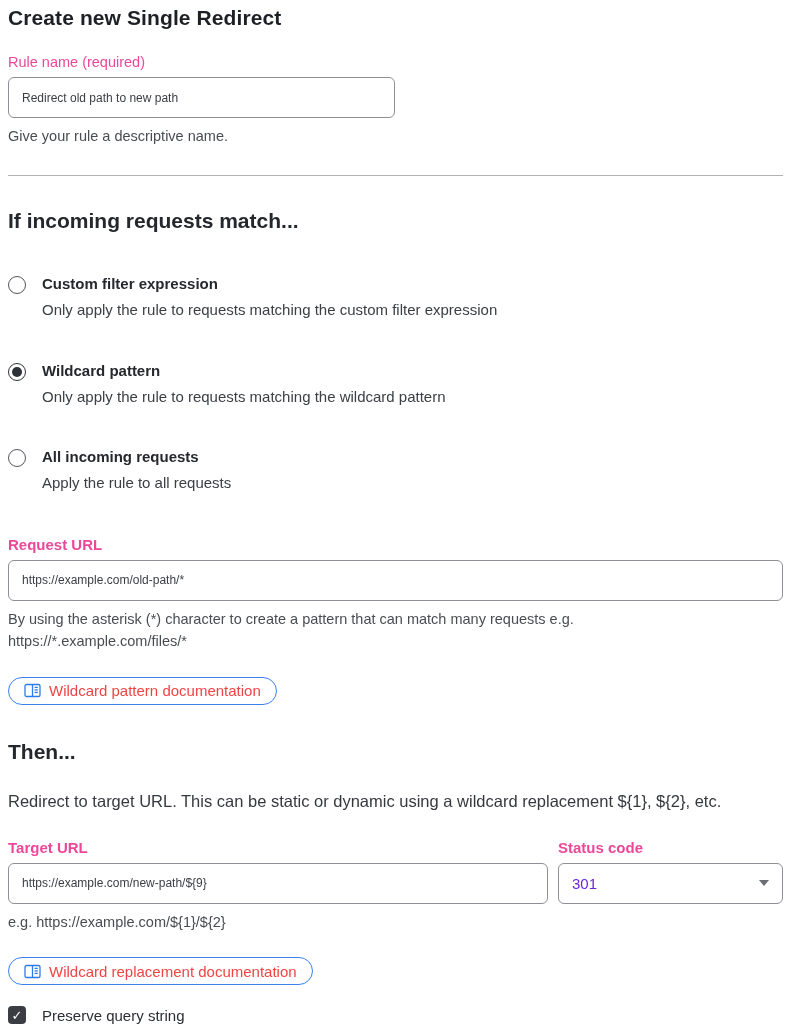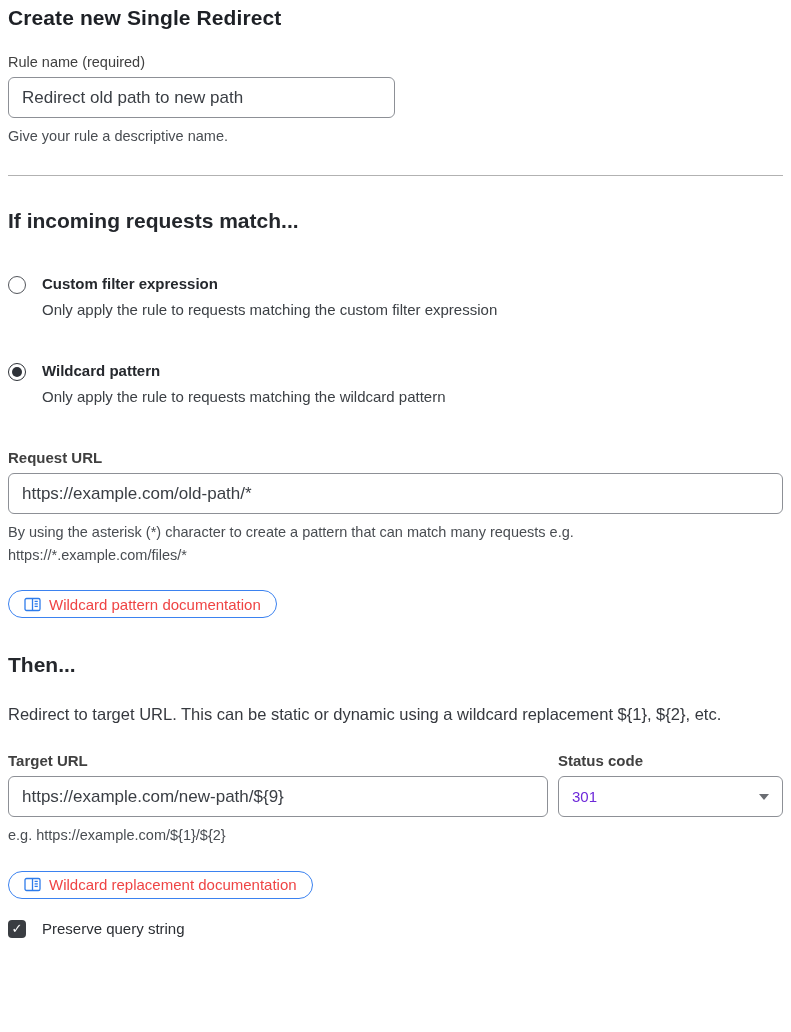--- a/index.html
+++ b/index.html
@@ -15,34 +15,34 @@
   .page-title {
     font-size: 21px;
     font-weight: 700;
     color: #1d2025;
     letter-spacing: 0.1px;
     margin-bottom: 24px;
   }
 
   .field-label {
     font-size: 14.5px;
-    color: #404040;
+    color: #ec4899;
     margin-bottom: 7px;
   }
   .field-label.semibold { font-weight: 700; font-size: 15px; }
 
   .text-input {
     display: flex;
     align-items: center;
     height: 41px;
     border: 1px solid #8d9096;
     border-radius: 6px;
     background: #fff;
     padding: 0 13px;
-    font-size: 17px;
+    font-size: 12px;
     color: #3a3e44;
     width: 100%;
     text-align: right;
   }
   .text-input.narrow { width: 387px; }
 
   .helper-text {
     font-size: 14.5px;
     color: #494d52;
     margin-top: 7px;
@@ -202,20 +202,27 @@
     <span class="radio-texts">
       <div class="radio-label">Custom filter expression</div>
       <div class="radio-desc">Only apply the rule to requests matching the custom filter expression</div>
     </span>
   </div>
   <div class="radio-option">
     <span class="radio-circle selected"></span>
     <span class="radio-texts">
       <div class="radio-label">Wildcard pattern</div>
       <div class="radio-desc">Only apply the rule to requests matching the wildcard pattern</div>
+    </span>
+  </div>
+  <div class="radio-option">
+    <span class="radio-circle"></span>
+    <span class="radio-texts">
+      <div class="radio-label">All incoming requests</div>
+      <div class="radio-desc">Apply the rule to all requests</div>
     </span>
   </div>
 </div>
 
 <div class="block">
   <div class="field-label semibold">Request URL</div>
   <div class="text-input">
     <span>https://example.com/old-path/*</span>
   </div>
   <div class="helper-text">

